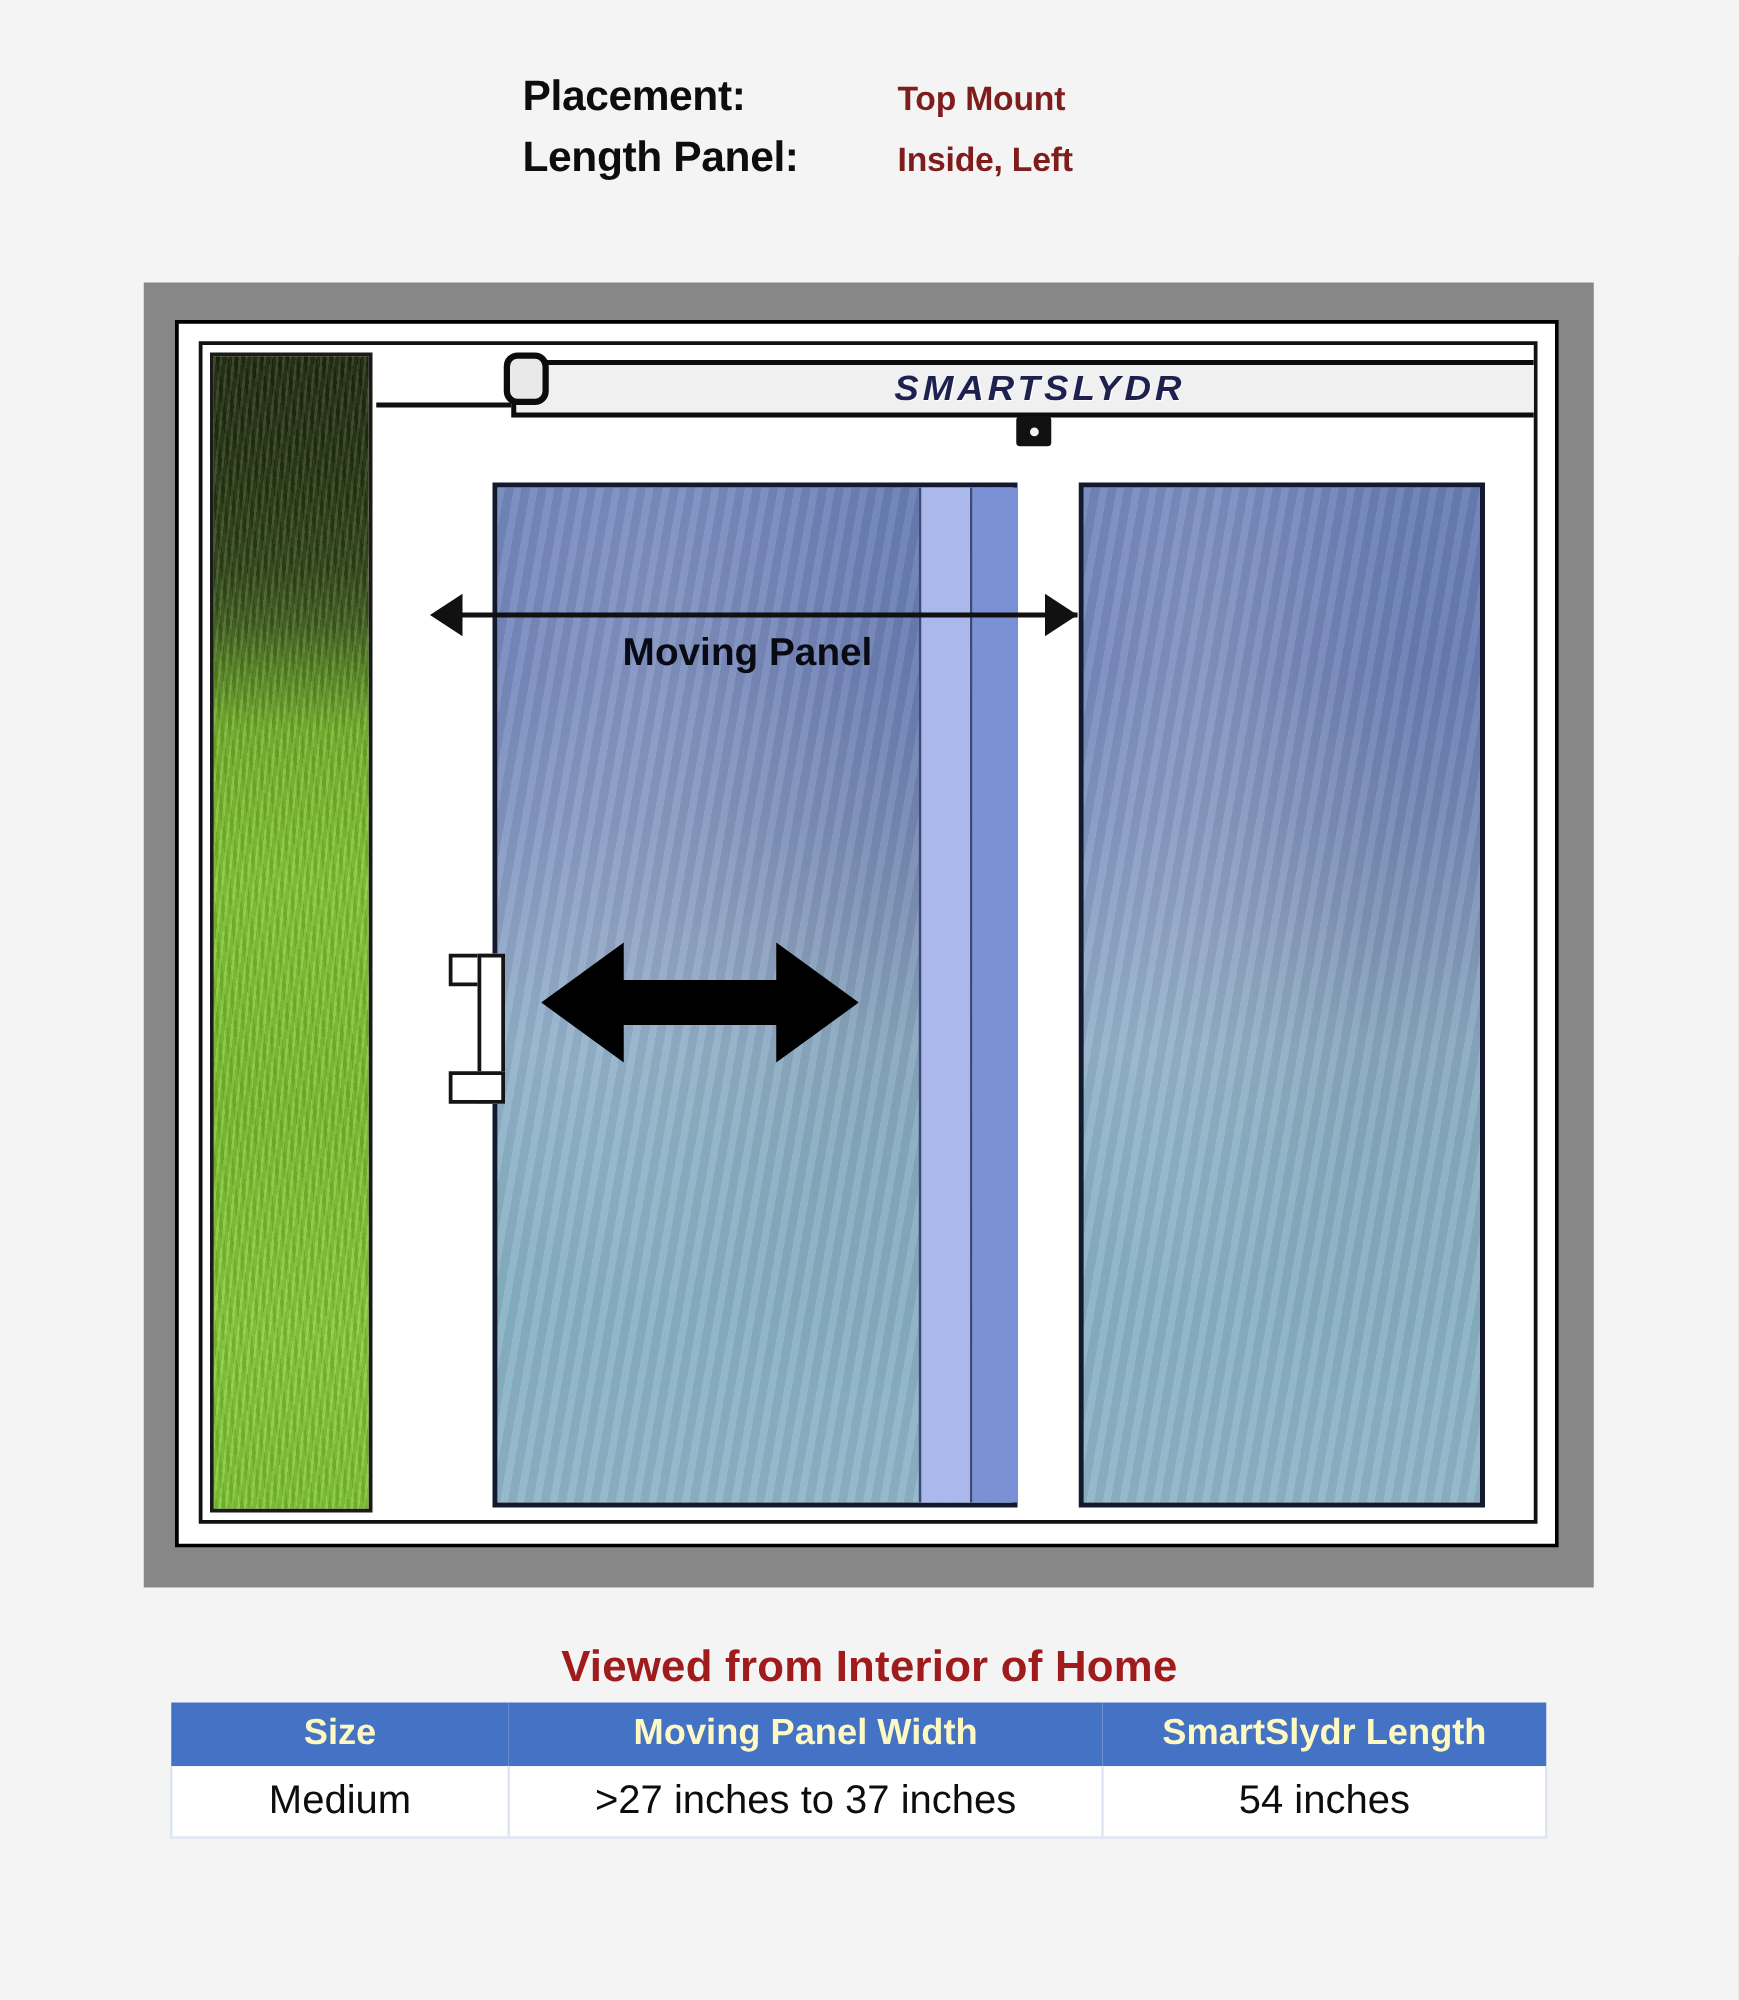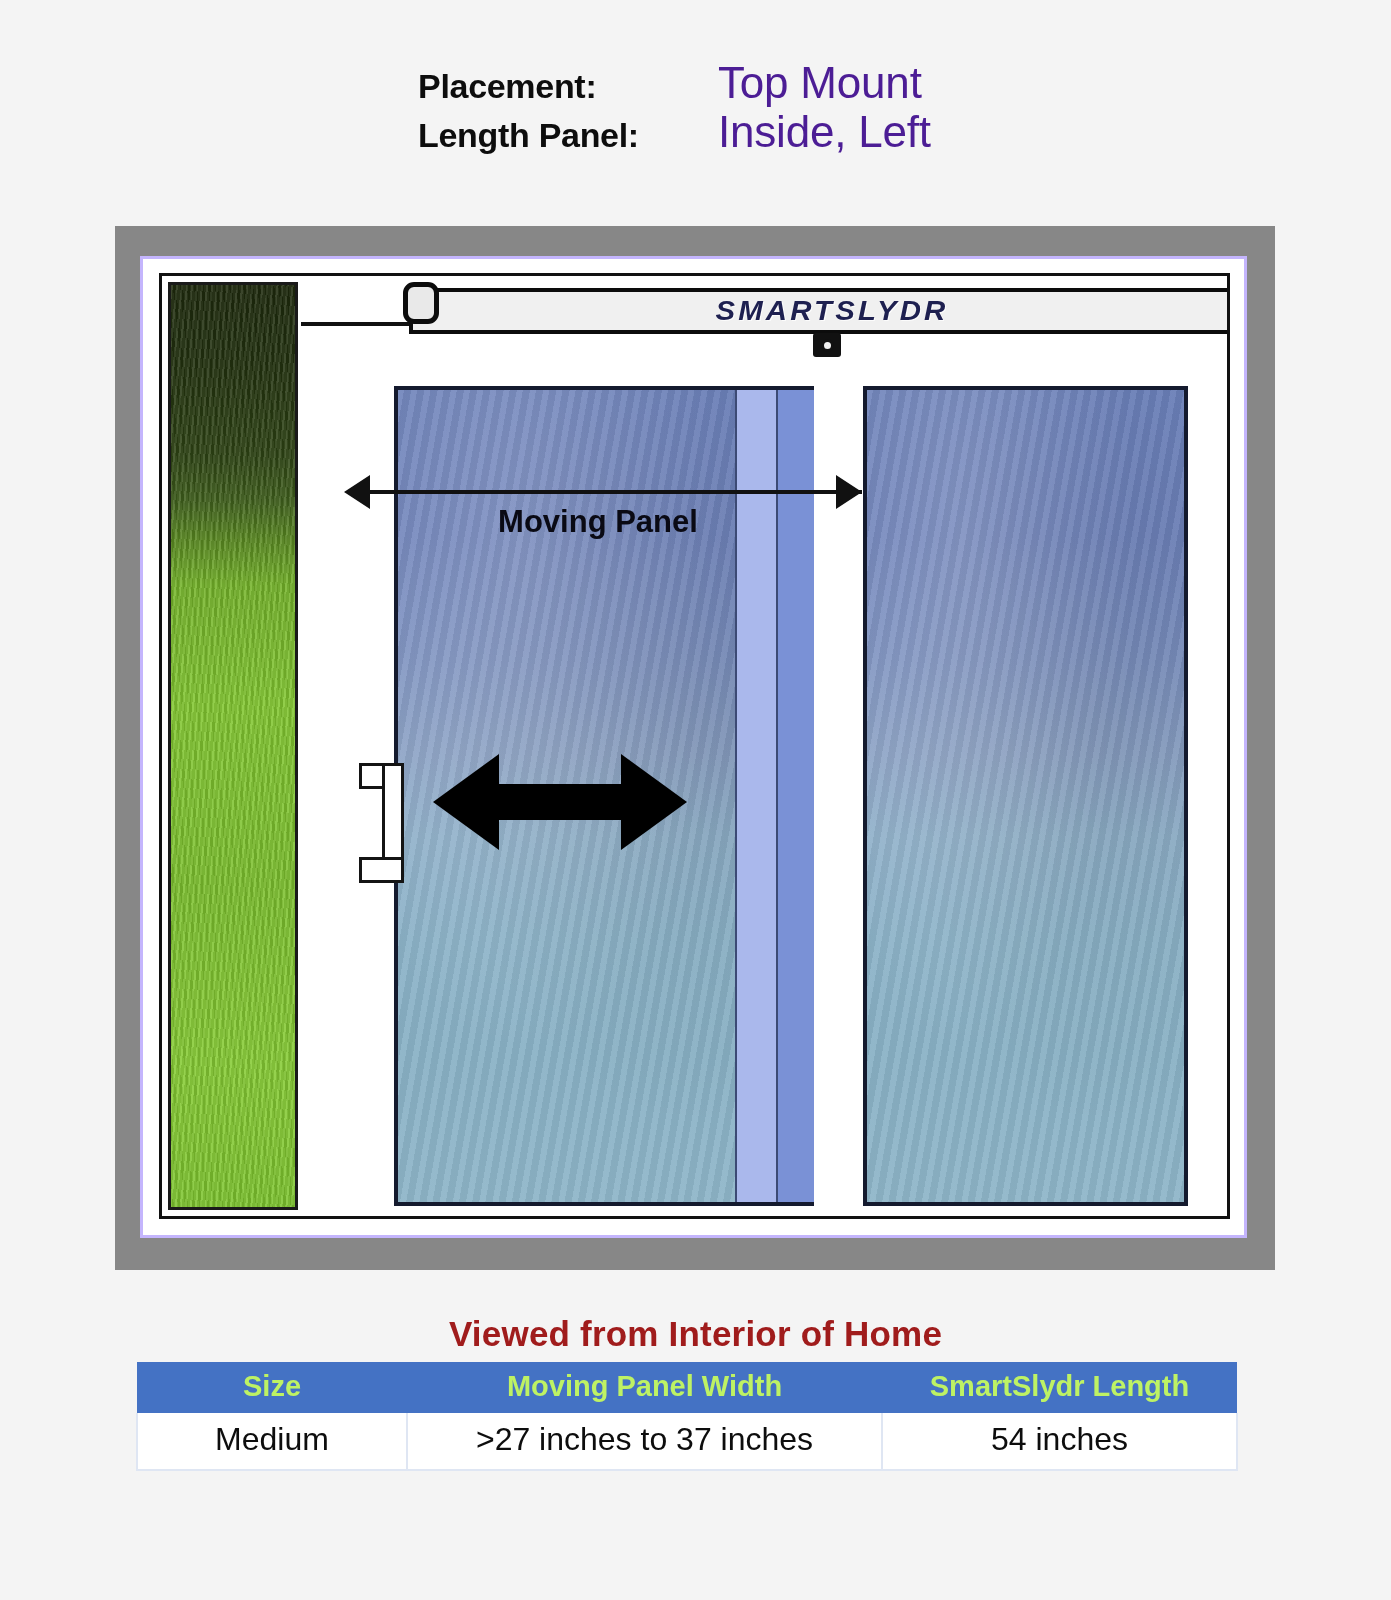--- a/index.html
+++ b/index.html
@@ -30,23 +30,23 @@
   .spec-label {
     font-size: 34px;
     font-weight: bold;
     color: #0d0d0d;
     width: 300px;
     letter-spacing: -0.3px;
     white-space: nowrap;
     margin-left: 35px;
   }
   .spec-value {
-    font-size: 44px;
-    font-weight: normal;
-    color: #4c1d95;
+    font-size: 27px;
+    font-weight: bold;
+    color: #7f1d1d;
     letter-spacing: -0.2px;
     white-space: nowrap;
   }
 
   
   #door-figure {
     position: absolute;
     left: 115px;
     top: 226px;
     width: 1160px;
@@ -55,21 +55,21 @@
     box-sizing: border-box;
   }
   
   #door-frame {
     position: absolute;
     left: 25px;
     top: 30px;
     right: 28px;
     bottom: 32px;
     background: #ffffff;
-    border: 3px solid #c4b5fd;
+    border: 3px solid #000000;
     box-sizing: border-box;
   }
   
   #door-inner {
     position: absolute;
     left: 16px;
     top: 14px;
     right: 14px;
     bottom: 16px;
     background: #ffffff;
@@ -318,21 +318,21 @@
   #size-table {
     position: absolute;
     left: 136px;
     top: 1362px;
     width: 1100px;
     border-collapse: collapse;
     table-layout: fixed;
   }
   #size-table th {
     background: #4472c4;
-    color: #bef264;
+    color: #fef9c3;
     font-size: 29px;
     font-weight: bold;
     padding: 8px 0 10px 0;
     text-align: center;
     border: none;
   }
   #size-table td {
     background: #ffffff;
     color: #0d0d0d;
     font-size: 32px;

